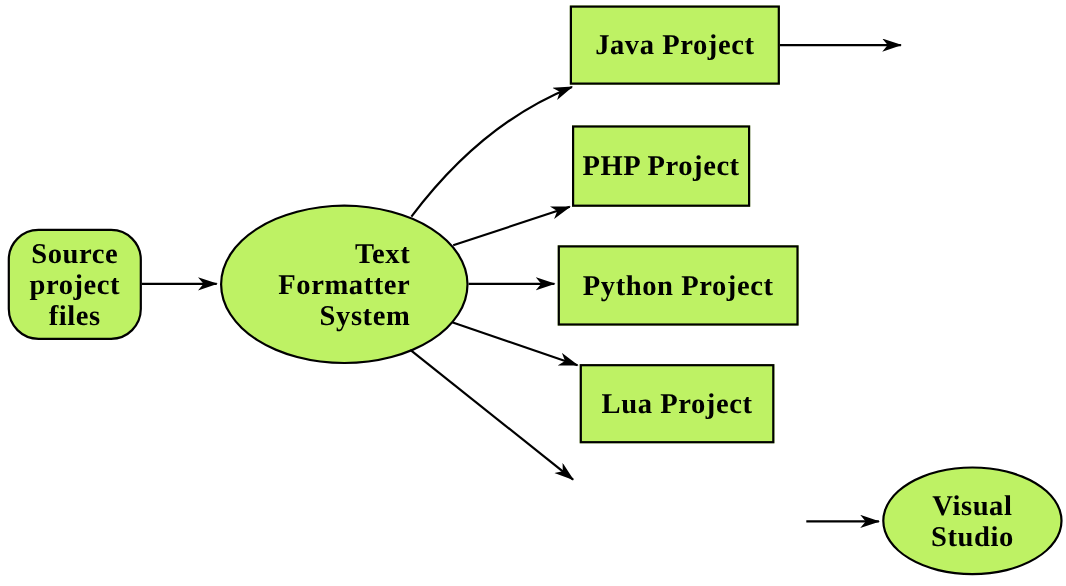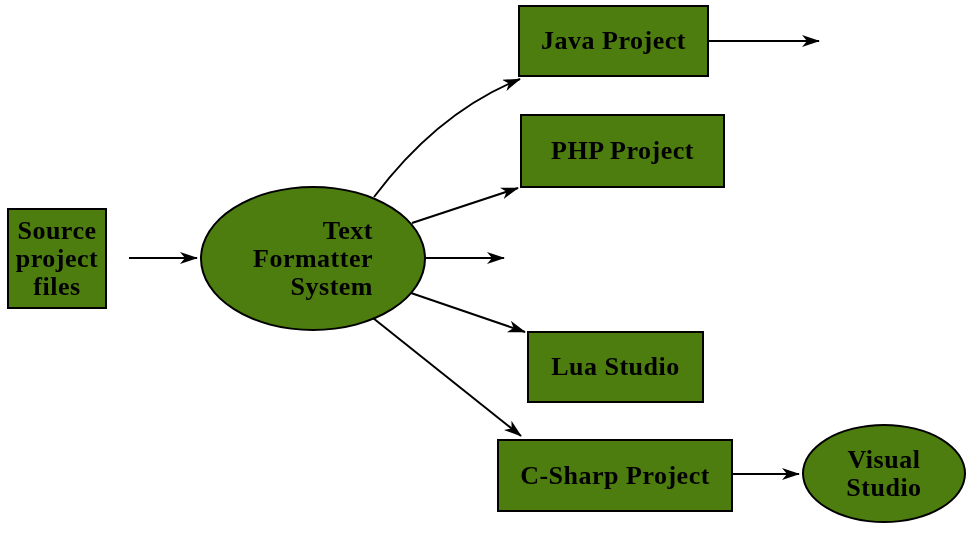--- a/index.html
+++ b/index.html
@@ -21,21 +21,21 @@
     top: 0;
     width: 969px;
     height: 533px;
     pointer-events: none;
     z-index: 2;
   }
   .node {
     position: absolute;
     box-sizing: border-box;
     border: 2px solid #000000;
-    background: #4d7c0f;
+    background: #bef264;
     display: flex;
     align-items: center;
     justify-content: center;
     text-align: center;
     font-weight: bold;
     font-size: 26px;
     line-height: 28px;
     color: #000000;
     z-index: 1;
   }
@@ -61,48 +61,48 @@
     <line x1="129" y1="258" x2="197" y2="258" stroke="#000000" stroke-width="2" marker-end="url(#arrowhead)"></line>
     <path d="M374,197 Q438,112 520,79" fill="none" stroke="#000000" stroke-width="2" marker-end="url(#arrowhead)"></path>
     <line x1="412" y1="223" x2="518" y2="188" stroke="#000000" stroke-width="2" marker-end="url(#arrowhead)"></line>
     <line x1="426" y1="258" x2="504" y2="258" stroke="#000000" stroke-width="2" marker-end="url(#arrowhead)"></line>
     <line x1="411" y1="293" x2="525" y2="332" stroke="#000000" stroke-width="2" marker-end="url(#arrowhead)"></line>
     <line x1="373" y1="318" x2="521" y2="436" stroke="#000000" stroke-width="2" marker-end="url(#arrowhead)"></line>
     <line x1="709" y1="41" x2="819" y2="41" stroke="#000000" stroke-width="2" marker-end="url(#arrowhead)"></line>
     <line x1="733" y1="474" x2="799" y2="474" stroke="#000000" stroke-width="2" marker-end="url(#arrowhead)"></line>
   </svg>
 
-  <div class="node rect" style="left:7px; top:208px; width:100px; height:101px;">
+  <div class="node rect" style="left:7px; top:208px; width:122px; height:101px;border-radius:28px;">
     <span class="label">Source
 project
 files</span>
   </div>
 
   <div class="node ellipse" style="left:200px; top:186px; width:226px; height:145px;text-align:right;">
     <span class="label">Text
 Formatter
 System</span>
   </div>
 
   <div class="node rect" style="left:518px; top:5px; width:191px; height:72px;">
     <span class="label">Java Project</span>
   </div>
 
 
-  <div class="node rect" style="left:520px; top:114px; width:205px; height:74px;">
+  <div class="node rect" style="left:520px; top:114px; width:162px; height:74px;">
     <span class="label">PHP Project</span>
   </div>
 
+  <div class="node rect" style="left:507px; top:223px; width:219px; height:73px;">
+    <span class="label">Python Project</span>
+  </div>
 
   <div class="node rect" style="left:527px; top:331px; width:177px; height:72px;">
-    <span class="label">Lua Studio</span>
+    <span class="label">Lua Project</span>
   </div>
 
-  <div class="node rect" style="left:497px; top:439px; width:236px; height:73px;">
-    <span class="label">C-Sharp Project</span>
-  </div>
 
   <div class="node ellipse" style="left:802px; top:424px; width:164px; height:99px;text-align:center;">
     <span class="label">Visual
 Studio</span>
   </div>
 
 </div>
 
 </body></html>

